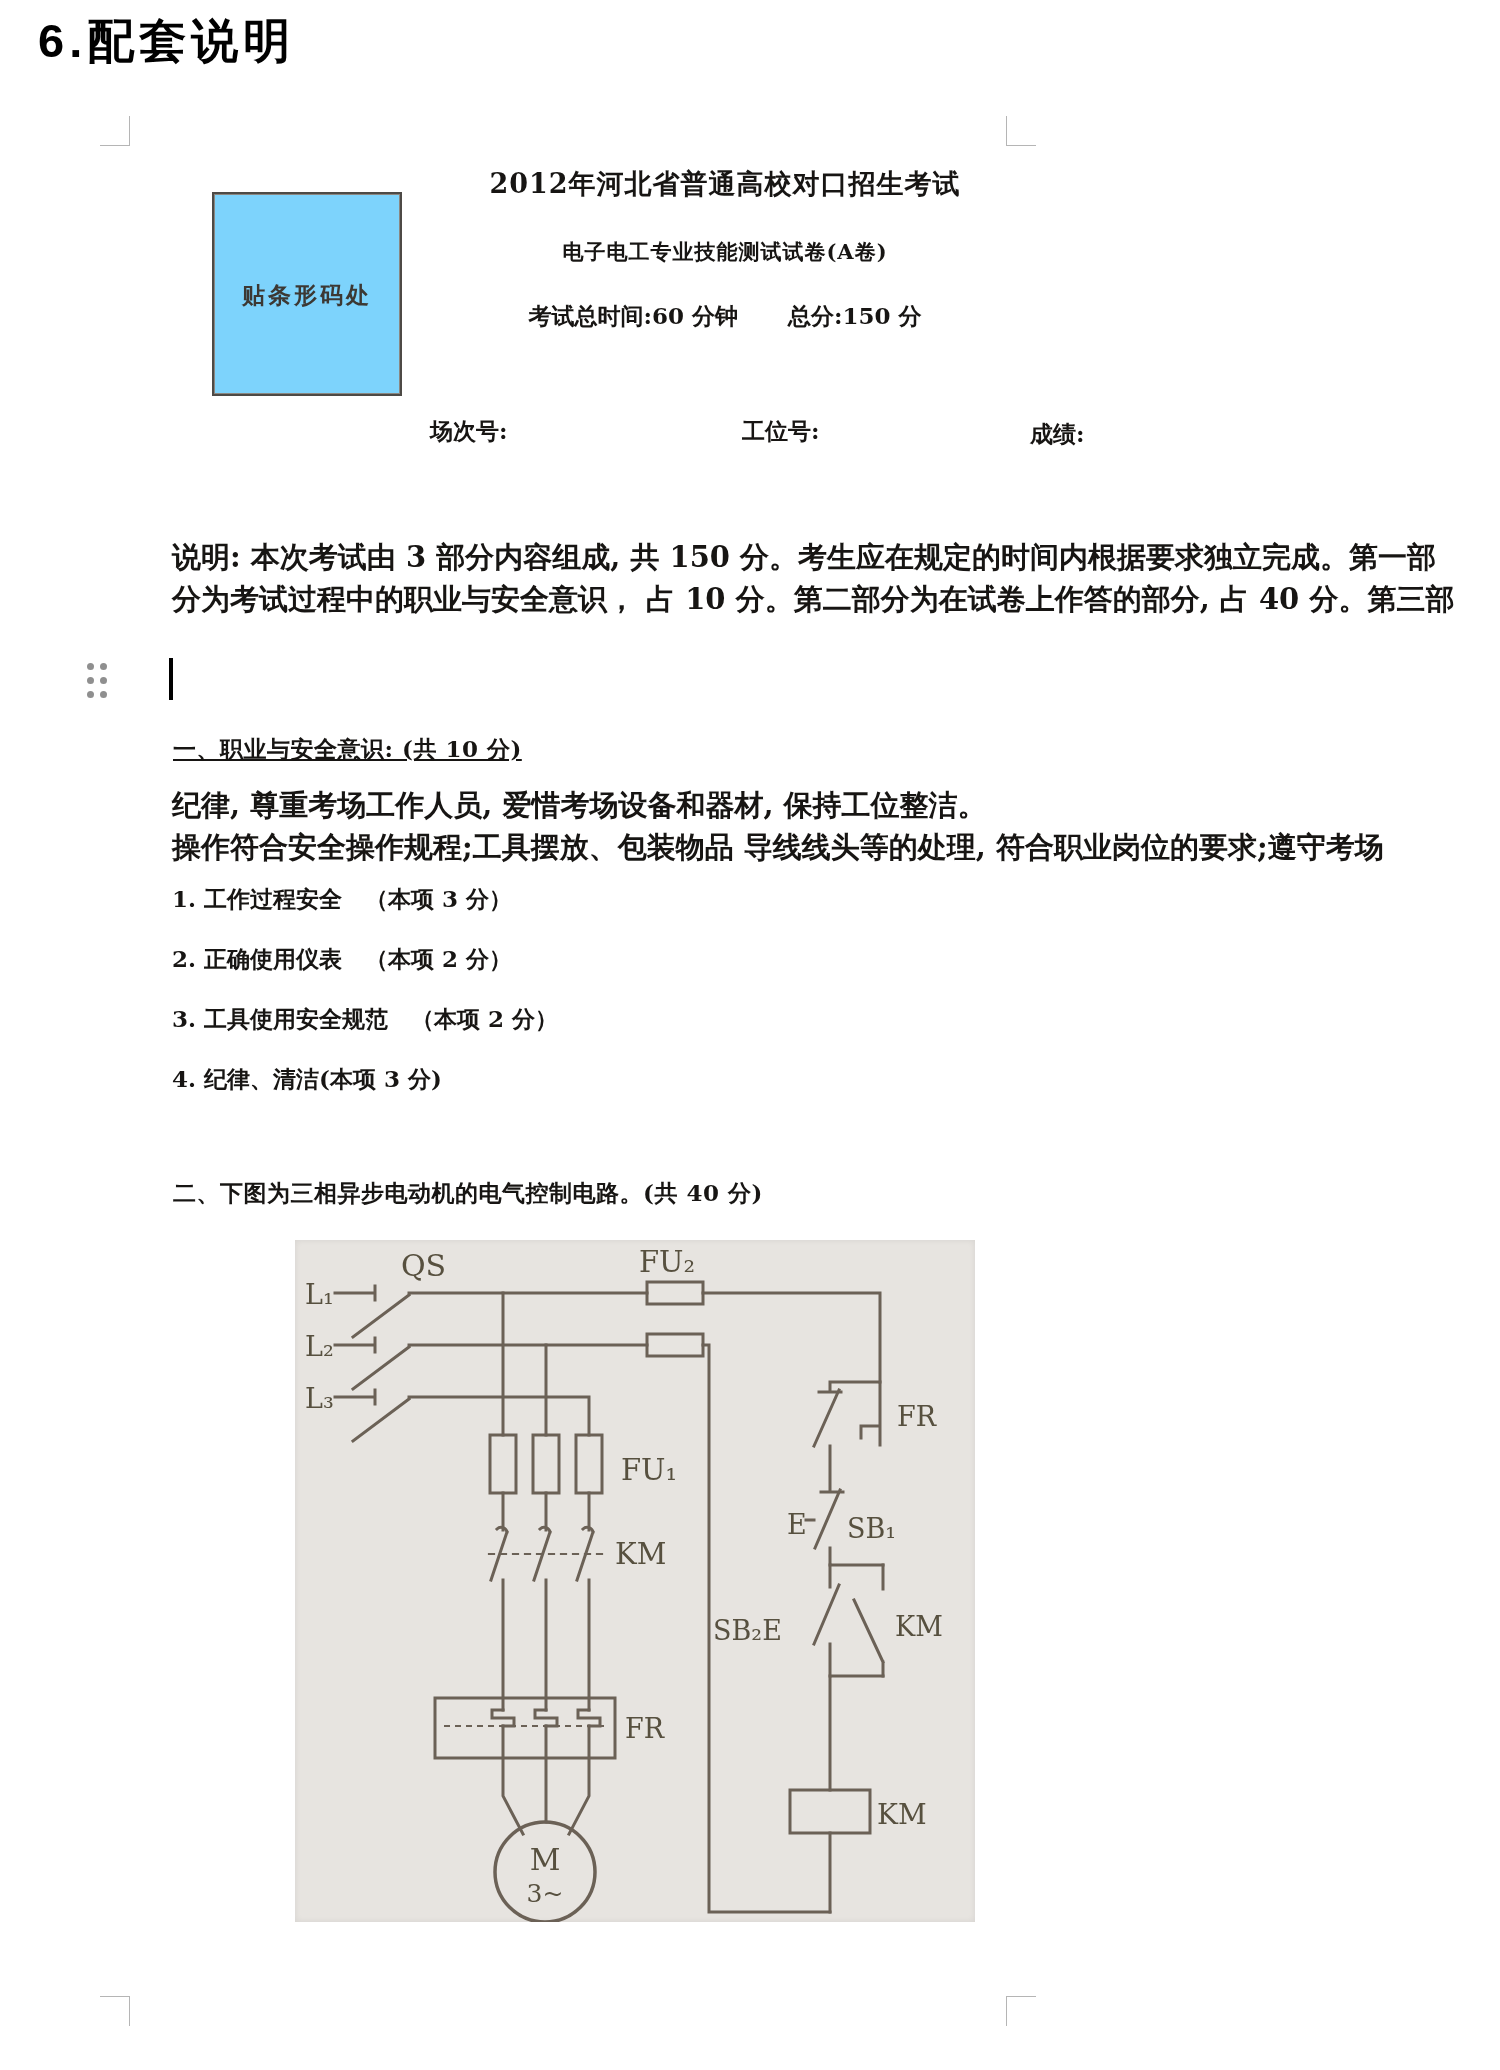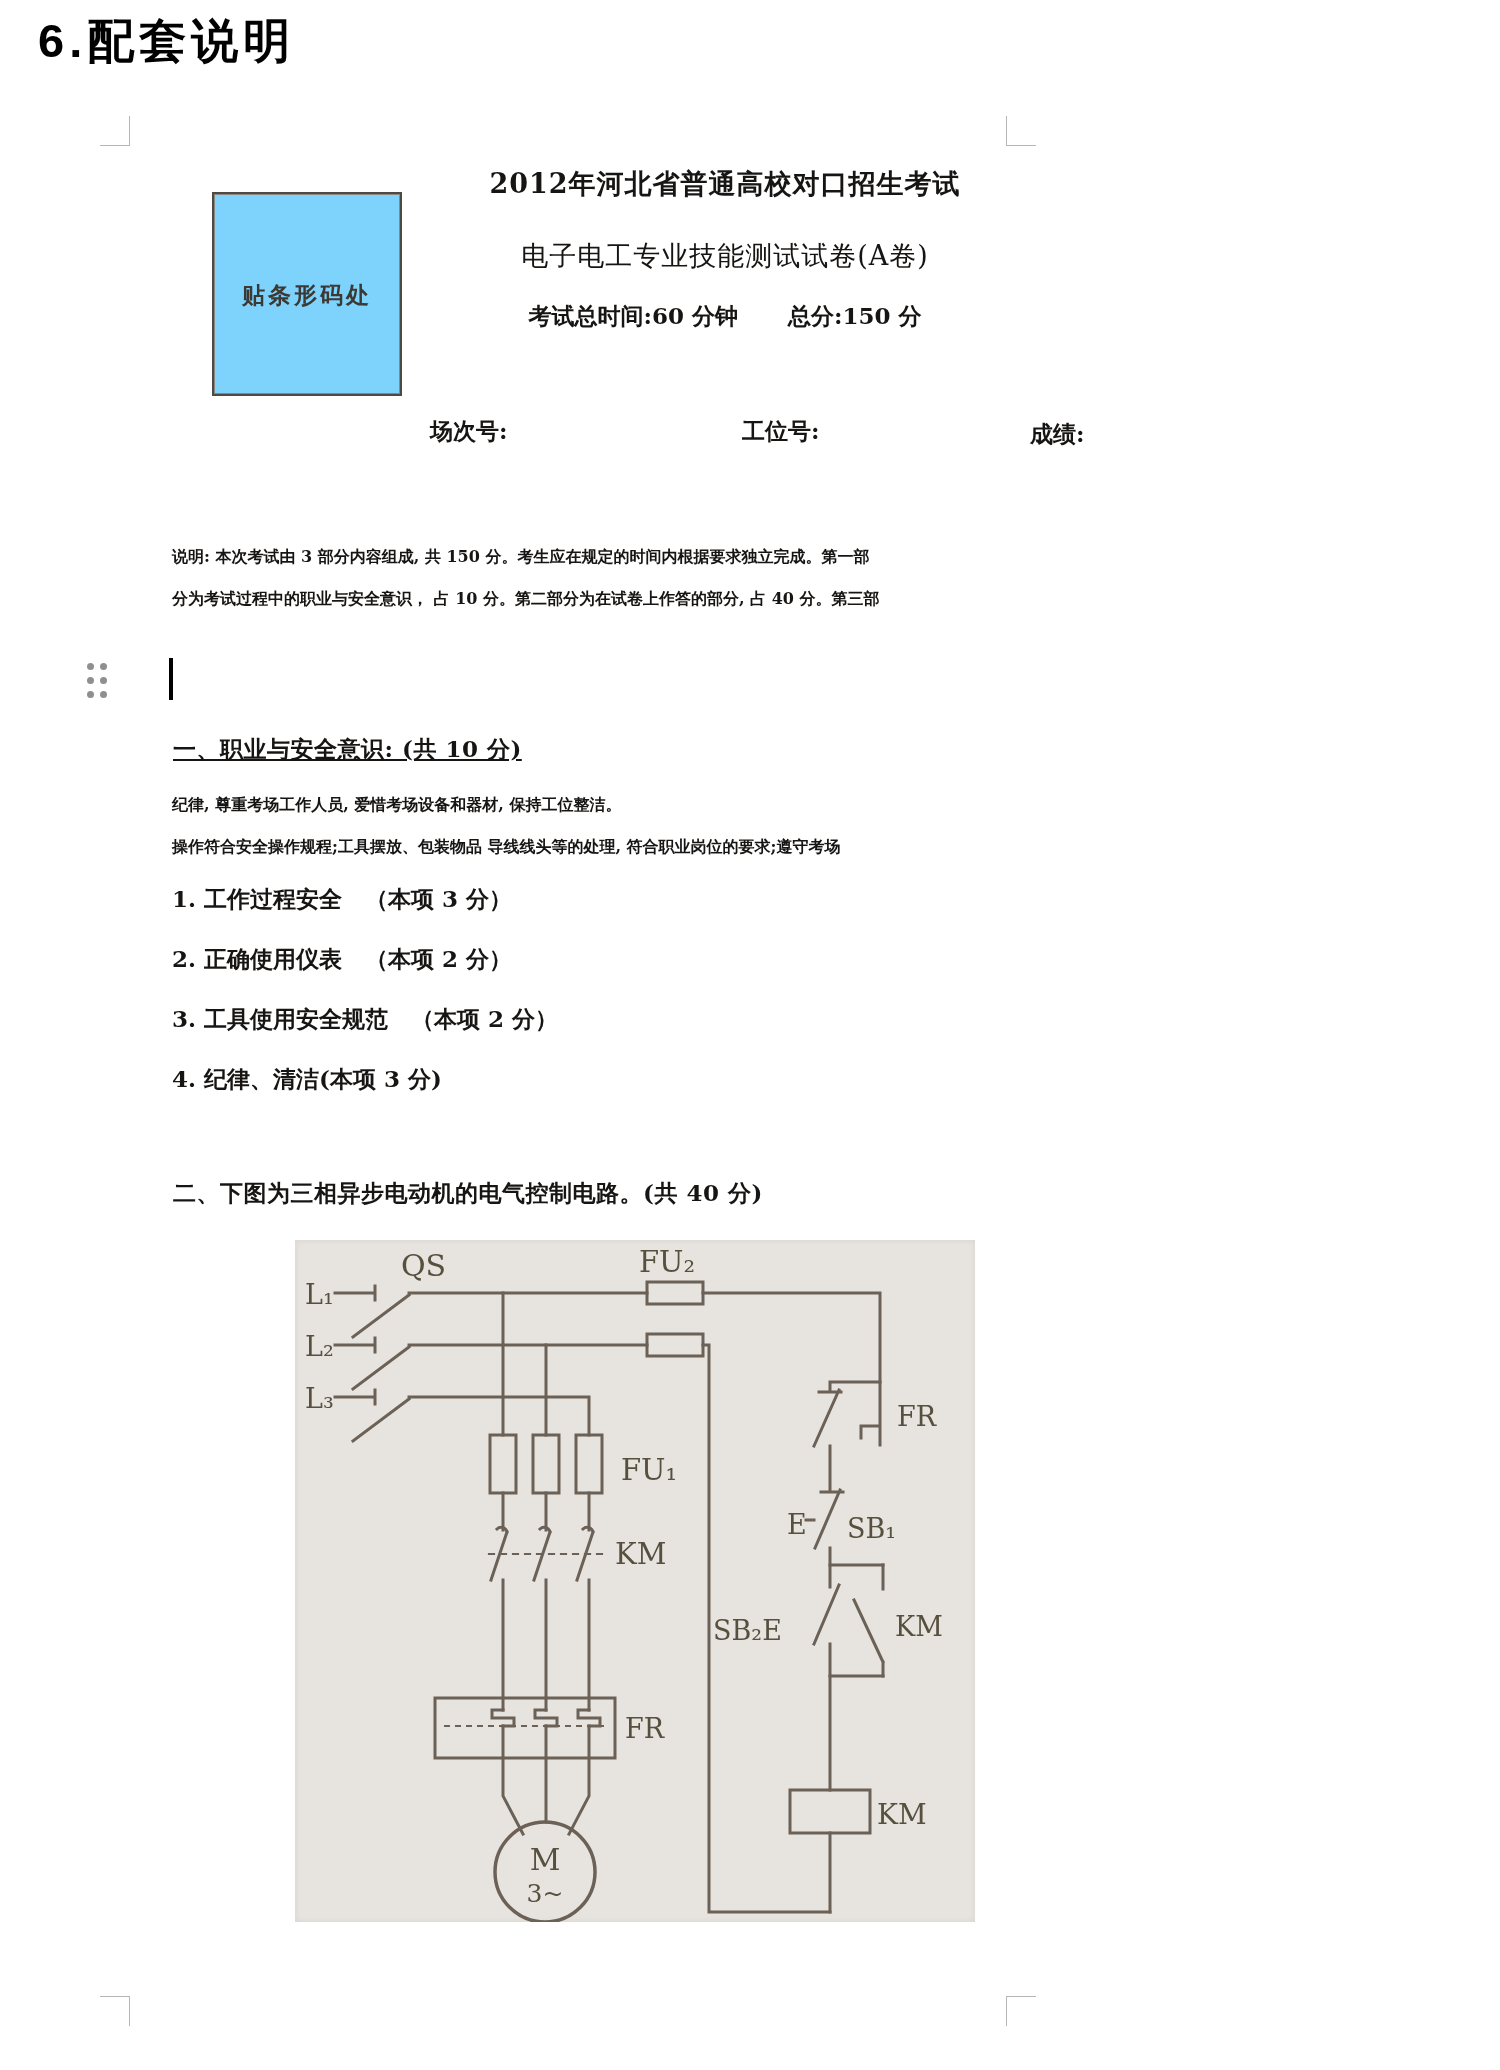--- a/index.html
+++ b/index.html
@@ -32,21 +32,21 @@
     left:212px;top:192px;width:186px;height:200px;background:#7dd3fc;
     border:2px solid #4d4a46;box-shadow:0 0 0 1px #8a8781 inset;
     text-align:center;
   }
   .barcode-box span{
     display:inline-block;margin-top:86px;font-size:23px;color:#3c3833;
     letter-spacing:3px;font-weight:600;
   }
   .meta{top:301px;font-size:23px;font-weight:700;display:flex;justify-content:center;gap:50px;}
   .field{font-size:23px;font-weight:800;}
-  .para{font-size:16px;font-weight:600;line-height:42px;}
+  .para{font-size:29px;font-weight:600;line-height:42px;}
   .sec-head{font-size:23px;font-weight:800;letter-spacing:.5px;}
   .item{font-size:23px;font-weight:600;}
   .bolder{font-weight:800;}
   
   .diagram{left:295px;top:1240px;width:680px;height:682px;background:#e7e4e0;
     box-shadow:0 0 6px rgba(0,0,0,.08) inset;}
   .dlabel{font-family:"DejaVu Serif","DejaVu Sans",serif;fill:#57503f;}
 </style>
 </head>
 <body>
@@ -68,21 +68,21 @@
 </div>
 <div class="abs text-cursor"></div>
 
 <div class="abs" style="left:140px;top:140px;width:960px;height:1850px;">
 
   <div class="abs barcode-box" style="left:72px;top:52px;">
     <span class="scan-text">贴条形码处</span>
   </div>
 
   <div class="abs scan-text nowrap" style="left:235px;top:26px;width:700px;text-align:center;font-size:27px;font-weight:800;letter-spacing:1px;">2012年河北省普通高校对口招生考试</div>
-  <div class="abs scan-text nowrap" style="left:235px;top:98px;width:700px;text-align:center;font-size:27px;font-weight:400;letter-spacing:1px;">电子电工专业技能测试试卷(A卷)</div>
+  <div class="abs scan-text nowrap" style="left:235px;top:98px;width:700px;text-align:center;font-size:21px;font-weight:700;letter-spacing:1px;">电子电工专业技能测试试卷(A卷)</div>
   <div class="abs scan-text meta" style="left:235px;width:700px;top:161px;">
     <span class="nowrap">考试总时间:60 分钟</span>
     <span class="nowrap">总分:150 分</span>
   </div>
 
   <span class="abs scan-text field nowrap" style="left:290px;top:276px;">场次号:</span>
   <span class="abs scan-text field nowrap" style="left:602px;top:276px;">工位号:</span>
   <span class="abs scan-text field nowrap" style="left:890px;top:279px;">成绩:</span>
 
   <div class="abs scan-text para" style="left:32px;top:396px;width:935px;">

